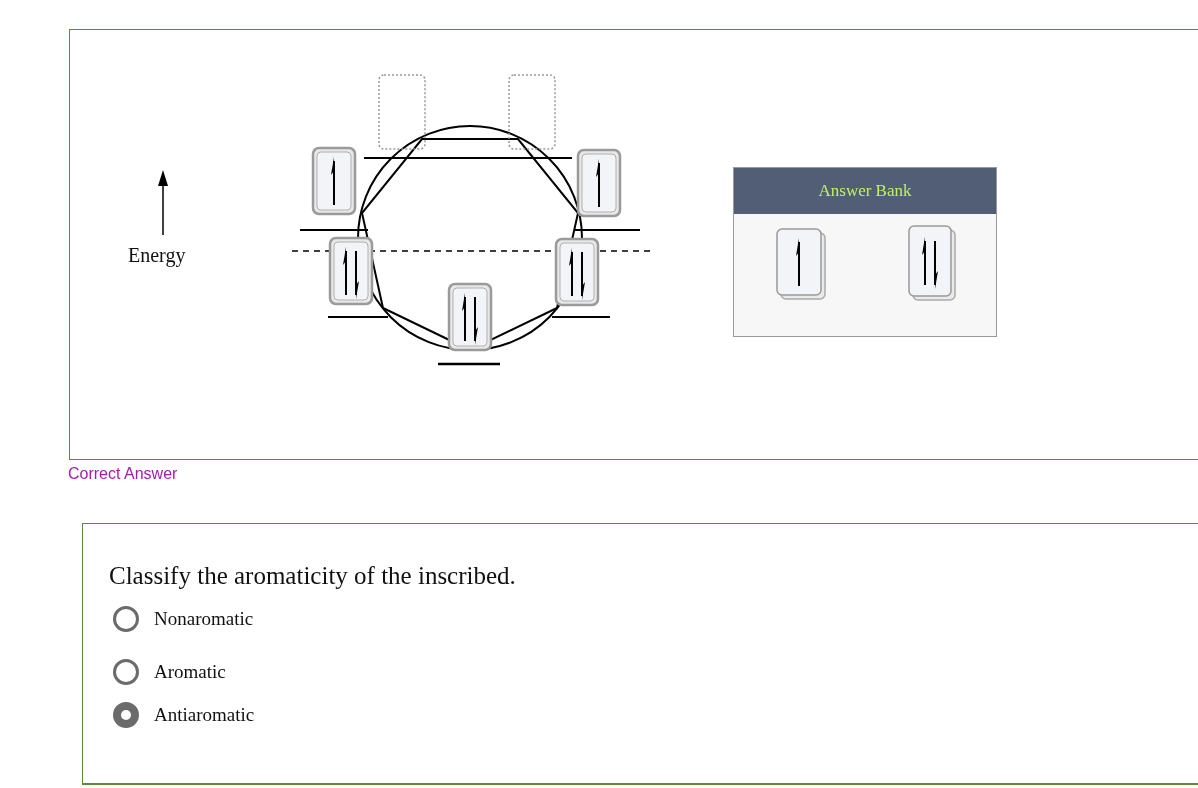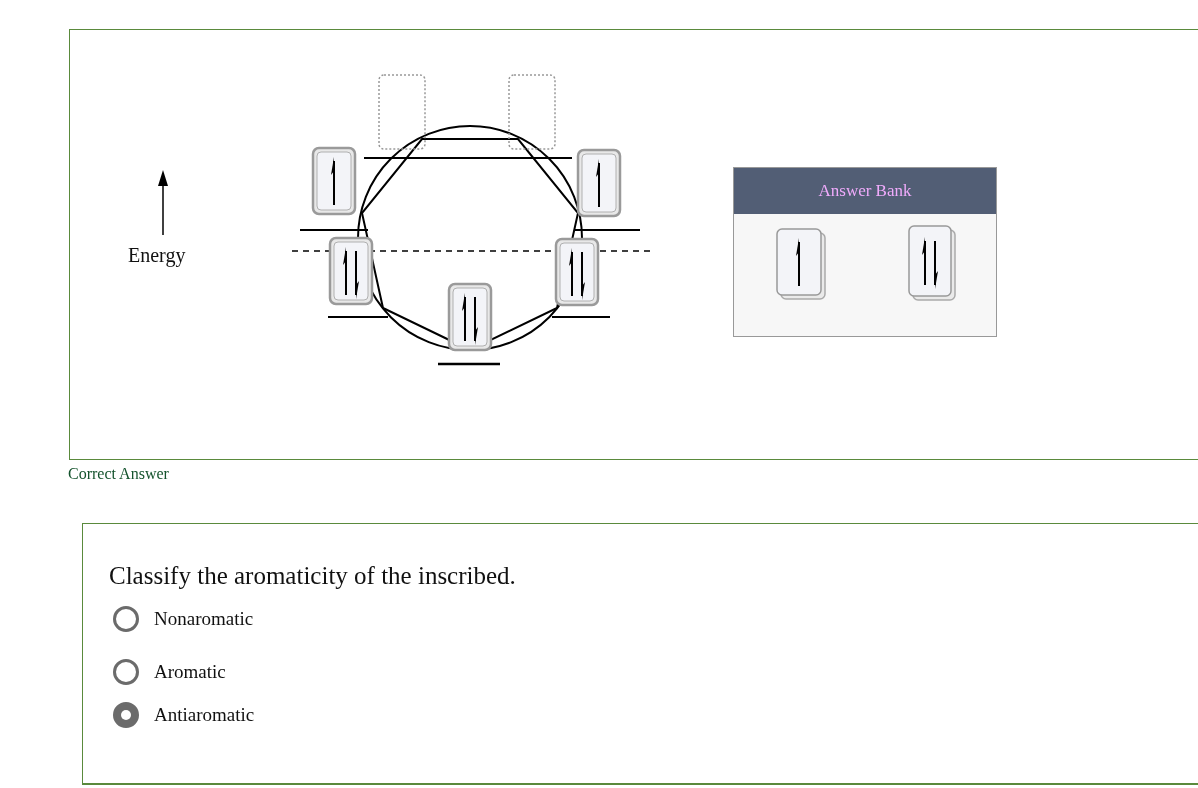--- a/index.html
+++ b/index.html
@@ -2,23 +2,23 @@
 <html><head>
 <meta charset="utf-8">
 <style>
   html, body { margin:0; padding:0; background:#ffffff; }
   body { width:1198px; height:788px; position:relative; overflow:hidden; font-family:"Liberation Serif", serif; color:#111; }
   .q1-box { position:absolute; left:69px; top:29px; width:1140px; height:431px; border:1px solid #5a8a3c; border-right:none; box-sizing:border-box; }
   .q1-prompt { position:absolute; left:2px; top:6px; font-size:19px; white-space:nowrap; }
   .diagram { position:absolute; left:0; top:0; }
   .energy-label { position:absolute; left:58px; top:214px; font-family:Liberation Serif, serif; font-size:20px; }
   .bank { position:absolute; left:663px; top:137px; width:264px; height:170px; border:1px solid #999; box-sizing:border-box; background:#f7f7f7; }
-  .bank-header { height:46px; background:#525e75; color:#f0abfc; font-size:17px; text-align:center; line-height:46px; }
+  .bank-header { height:46px; background:#525e75; color:#bef264; font-size:17px; text-align:center; line-height:46px; }
   .bank-tile { position:absolute; }
-  .correct-label { position:absolute; left:68px; top:465px; font-family:Liberation Serif, serif; font-size:16px; color:#14532d; }
+  .correct-label { position:absolute; left:68px; top:465px; font-family:Liberation Sans, sans-serif; font-size:16px; color:#a21caf; }
   .q2-box { position:absolute; left:82px; top:523px; width:1130px; height:262px; border:1px solid #5a8a3c; border-right:none; box-sizing:border-box; border-bottom-width:2px; }
   .q2-prompt { position:absolute; left:26px; top:38px; font-size:25px; }
   .option { position:absolute; left:30px; display:flex; align-items:center; cursor:pointer; }
   .radio { width:26px; height:26px; border:3px solid #6b6b6b; border-radius:50%; box-sizing:border-box; margin-right:15px; background:#fff; }
   .radio.checked { background:#6b6b6b; position:relative; }
   .radio.checked::after { content:""; position:absolute; left:5px; top:5px; width:10px; height:10px; border-radius:50%; background:#fff; }
   .option-label { font-size:19px; }
 </style>
 </head>
 <body>

